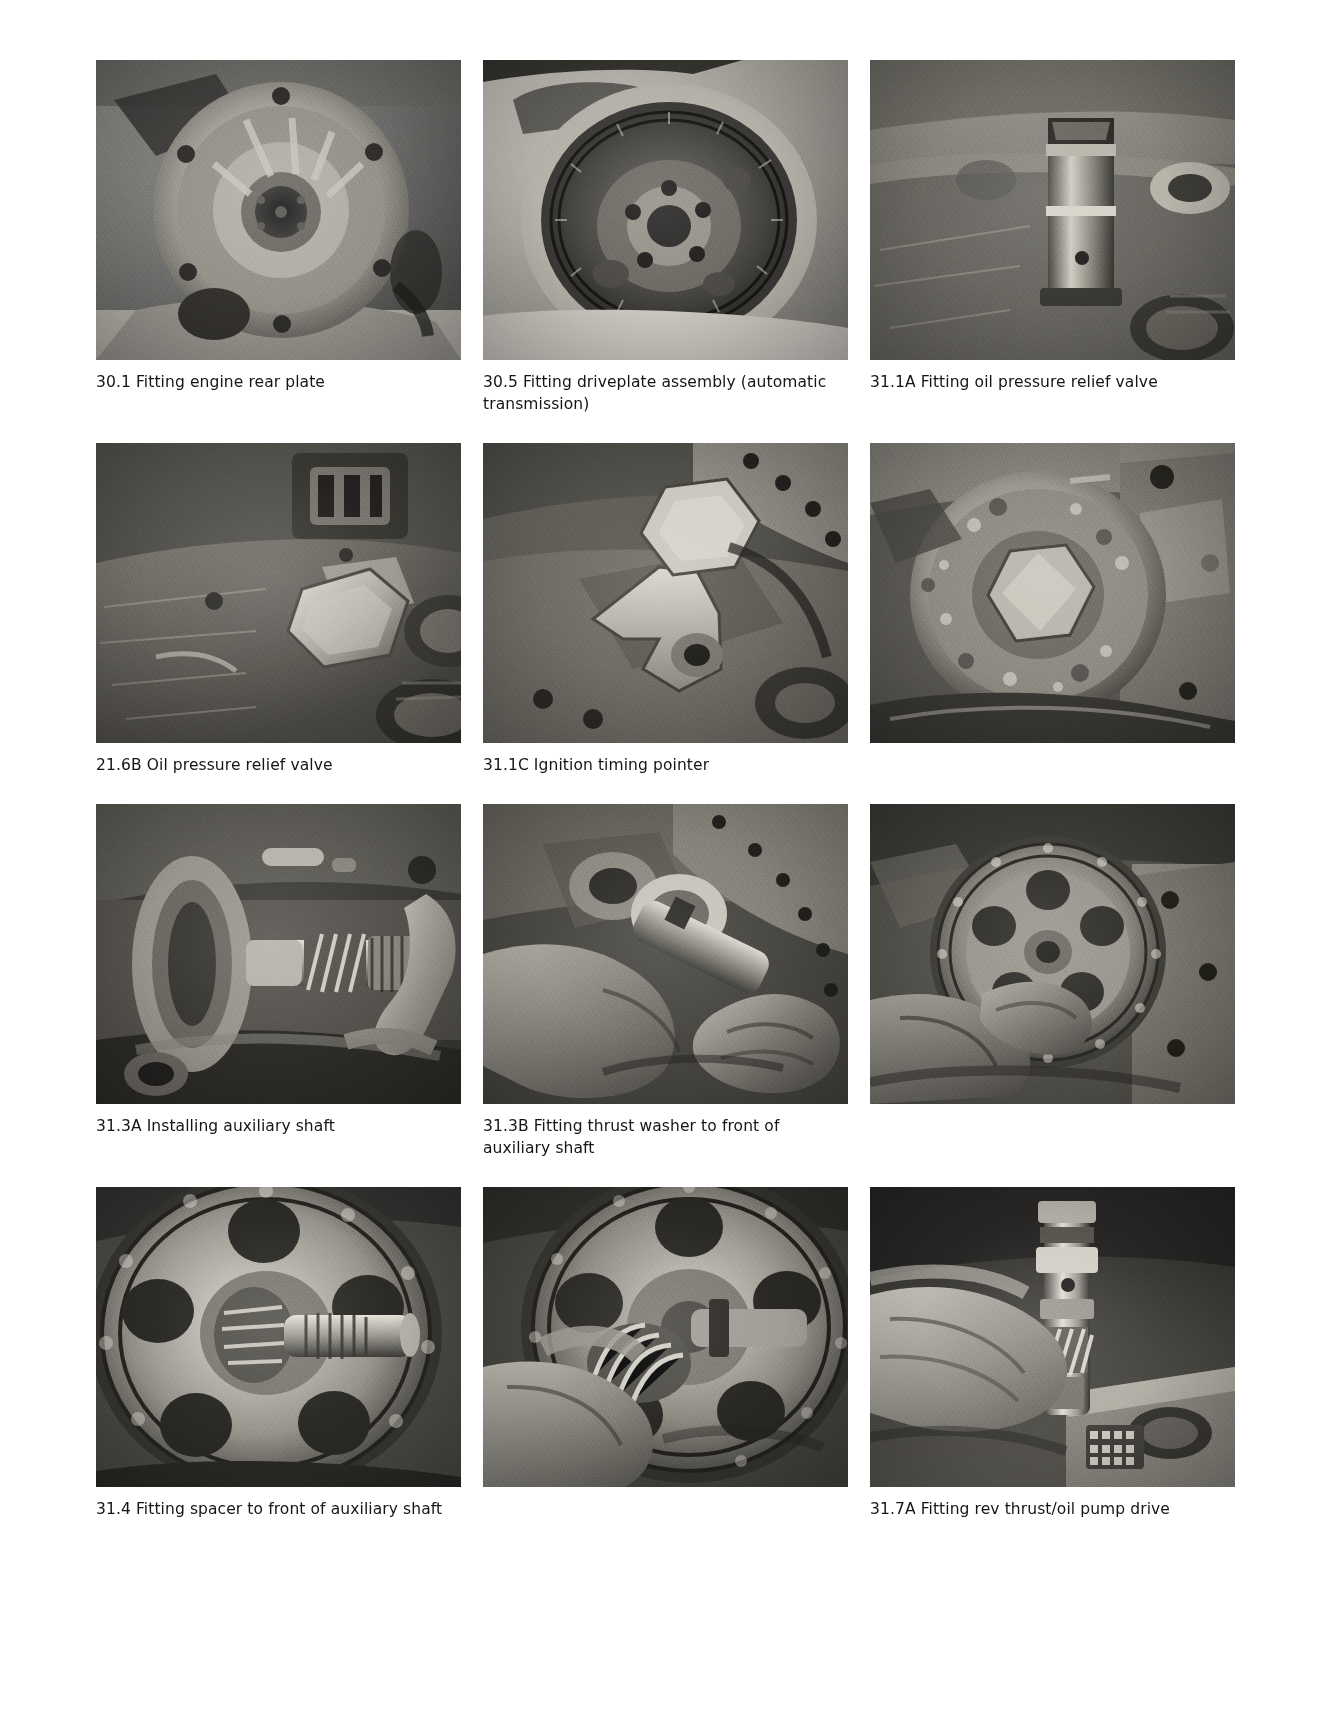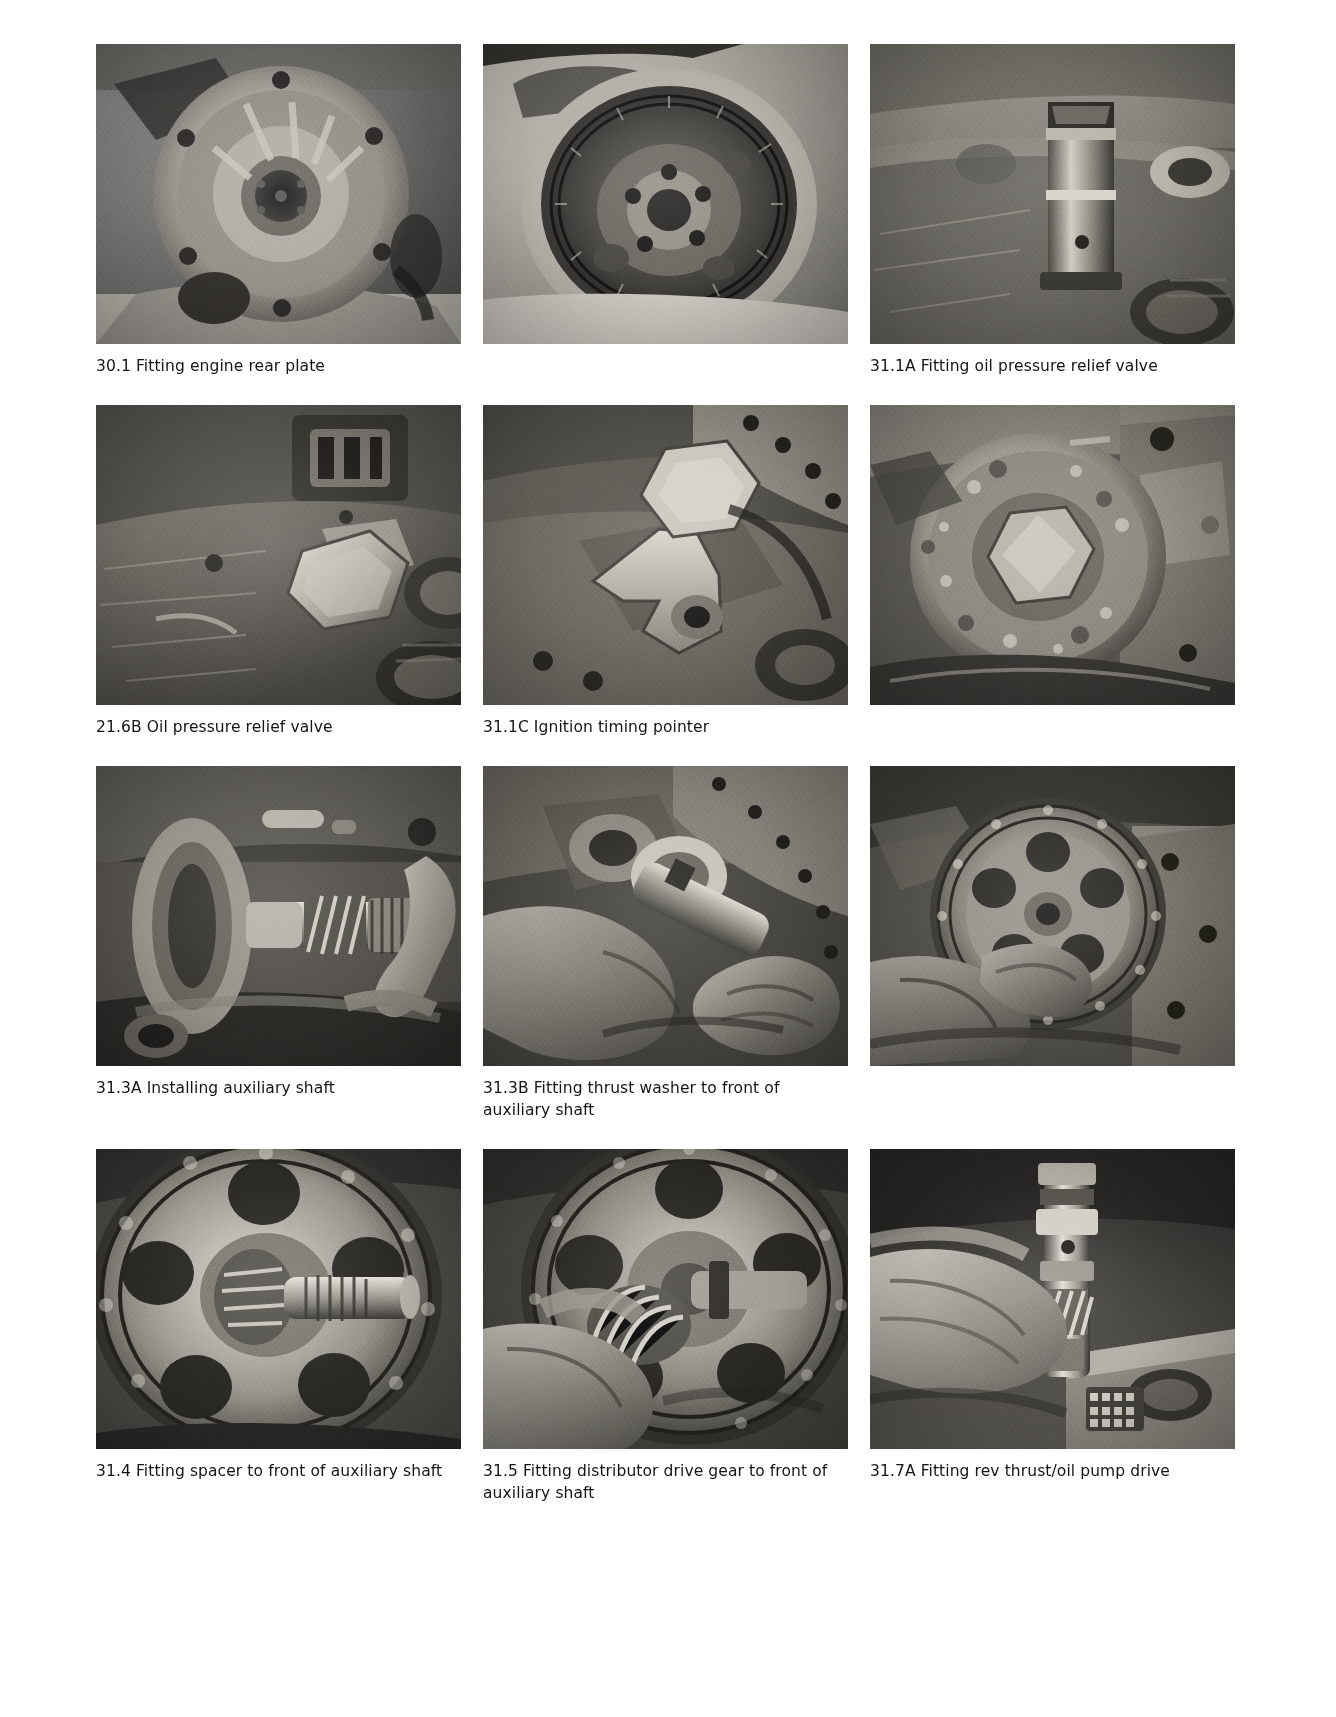--- a/index.html
+++ b/index.html
@@ -12,21 +12,21 @@
     height: 1717px;
     font-family: "DejaVu Sans", sans-serif;
     color: #111;
     overflow: hidden;
   }
   .page {
     position: relative;
     width: 1060px;
     height: 1717px;
     box-sizing: border-box;
-    padding: 44px 96px 0 96px;
+    padding: 60px 96px 0 96px;
   }
   .grid {
     display: grid;
     grid-template-columns: 365px 365px 365px;
     column-gap: 22px;
     row-gap: 0;
   }
   .cell {
     width: 365px;
     margin-bottom: 28px;
@@ -191,20 +191,21 @@
           <g fill="#4d4b47">
             <ellipse cx="128" cy="214" rx="18" ry="14"></ellipse>
               <ellipse cx="236" cy="224" rx="16" ry="12"></ellipse>
             <ellipse cx="254" cy="120" rx="14" ry="12"></ellipse>
           </g>
           <path d="M0 256 C90 244 260 250 365 268 L365 300 L0 300 Z" fill="#cfccc5"></path>
         </svg>
         <div class="grain"></div>
         <div class="vign"></div>
       </div>
+      <div class="caption">30.5 Fitting driveplate assembly (automatic transmission)</div>
     </div>
 
     <div class="cell">
       <div class="photo">
         <svg viewBox="0 0 365 300" preserveAspectRatio="none">
           <defs>
             <linearGradient id="g3blk" x1="0" y1="0" x2="0" y2="1">
               <stop offset="0" stop-color="#9b9890"></stop>
                 <stop offset="1" stop-color="#56544f"></stop>
             </linearGradient>
@@ -698,21 +699,20 @@
             </g>
           </g>
           <path d="M0 180 C60 166 116 180 150 212 C180 240 176 282 142 300 L0 300 Z" fill="url(#g11hand)"></path>
           <path d="M24 200 C80 198 120 222 138 258" stroke="#36352f" stroke-width="4" fill="none" opacity="0.55"></path>
           <path d="M60 160 C96 142 134 146 156 168" stroke="#9b978f" stroke-width="20" fill="none" opacity="0.85"></path>
           <path d="M180 252 C230 238 290 242 340 260" stroke="#232220" stroke-width="10" fill="none" opacity="0.4"></path>
         </svg>
         <div class="grain"></div>
         <div class="vign"></div>
       </div>
-      <div class="caption">31.5 Fitting distributor drive gear to front of auxiliary shaft</div>
     </div>
 
     <div class="cell">
       <div class="photo">
         <svg viewBox="0 0 365 300" preserveAspectRatio="none">
           <defs>
             <linearGradient id="g12bg" x1="0" y1="0" x2="0" y2="1">
               <stop offset="0" stop-color="#2d2c29"></stop>
                 <stop offset="1" stop-color="#5d5b55"></stop>
             </linearGradient>

